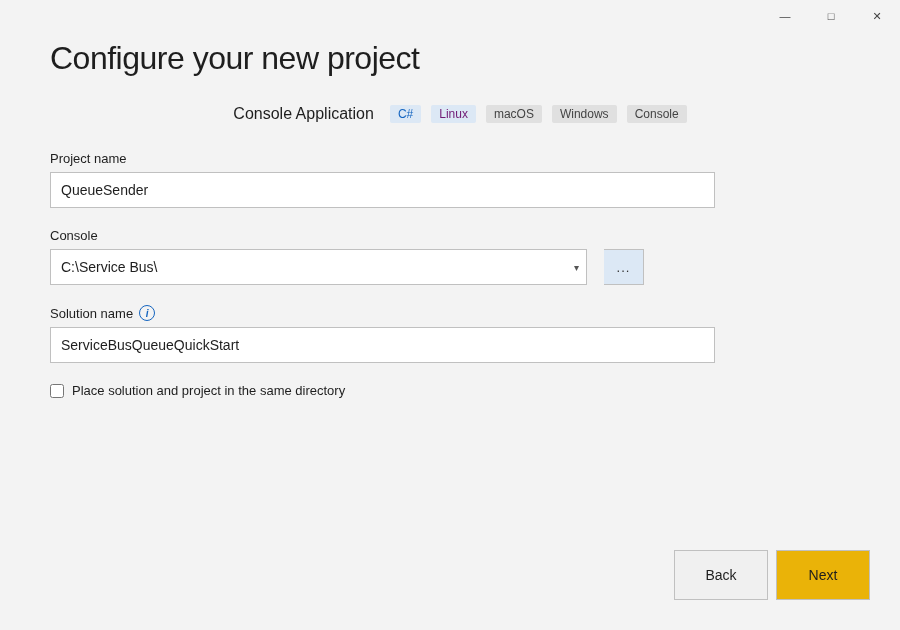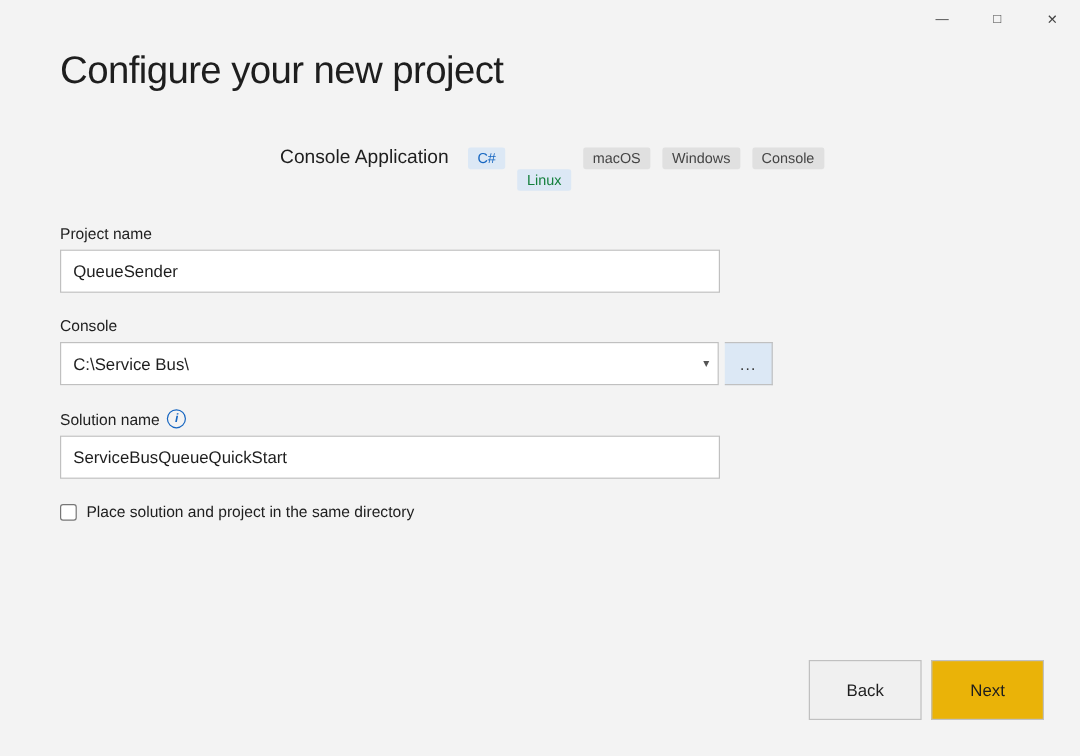--- a/index.html
+++ b/index.html
@@ -74,21 +74,21 @@
 
     .tag {
       font-size: 12px;
       color: #444;
       background: #e0e0e0;
       padding: 2px 8px;
       border-radius: 2px;
     }
 
     .tag.csharp { background: #dce8f5; color: #1565c0; }
-    .tag.linux { background: #dce8f5; color: #15803d; margin-top: 36px; }
+    .tag.linux { background: #dce8f5; color: #701a75; }
 
     .form-section {
       flex: 1;
     }
 
     .field-group {
       margin-bottom: 20px;
     }
 
     .field-label {
@@ -109,35 +109,35 @@
       border: 1.5px solid #1565c0;
       border-radius: 50%;
       color: #1565c0;
       font-size: 10px;
       font-style: italic;
       font-weight: bold;
       cursor: default;
     }
 
     .text-input {
-      width: 550px;
+      width: 665px;
       height: 36px;
       border: 1px solid #c0c0c0;
       background: white;
       padding: 0 10px;
       font-size: 14px;
       font-family: 'Segoe UI', Arial, sans-serif;
       color: #1e1e1e;
       outline: none;
     }
 
     .location-row {
       display: flex;
       align-items: center;
-      gap: 5px;
+      gap: 17px;
       width: 594px;
     }
 
     .location-select-wrapper {
       position: relative;
       flex: 1;
     }
 
     .location-select {
       width: 100%;

